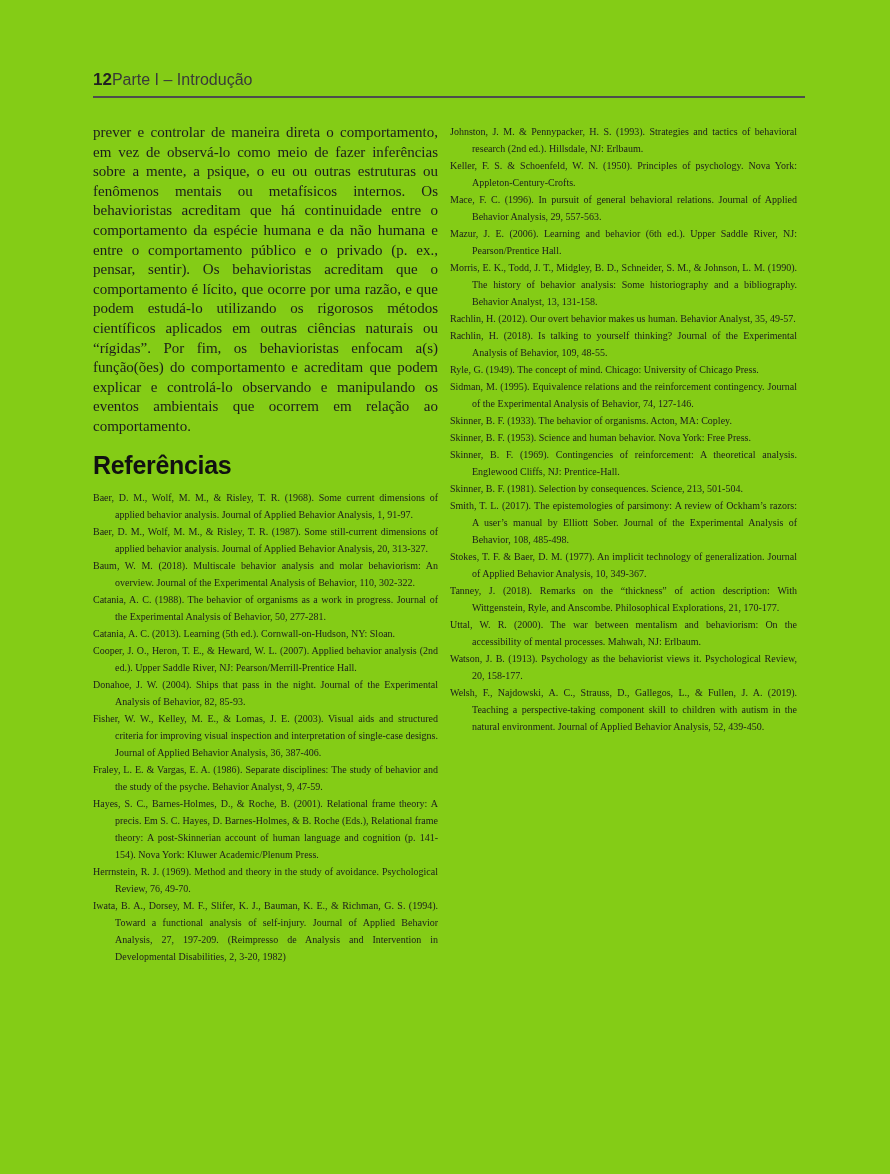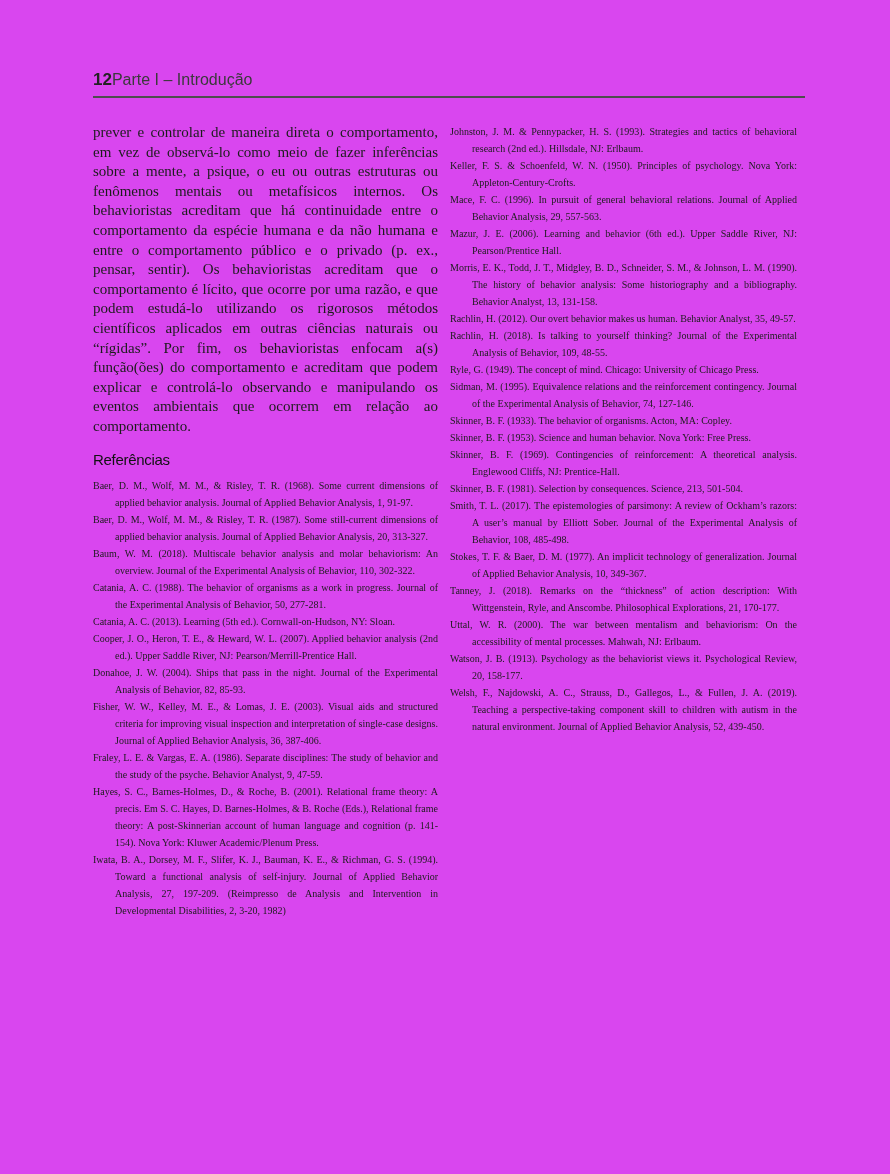--- a/index.html
+++ b/index.html
@@ -4,21 +4,21 @@
 <style>
   html, body {
     margin: 0;
     padding: 0;
     background: #ffffff;
   }
   .page {
     position: relative;
     width: 890px;
     height: 1174px;
-    background: #d946ef;
+    background: #84cc16;
     overflow: hidden;
     box-sizing: border-box;
     padding: 70px 85px 0 93px;
     color: #1f1f1f;
   }
   .page-header {
     display: flex;
     align-items: baseline;
   }
   .page-num {
@@ -53,22 +53,22 @@
     margin: 0;
     font-family: "Liberation Serif", "DejaVu Serif", serif;
     font-size: 15px;
     line-height: 19.6px;
     text-align: justify;
     color: #1c1c1c;
   }
   .ref-heading {
     margin: 14px 0 9px 0;
     font-family: "Liberation Sans", sans-serif;
-    font-weight: normal;
-    font-size: 15px;
+    font-weight: bold;
+    font-size: 25px;
     letter-spacing: -0.3px;
     color: #111111;
   }
   .ref-list { }
   .ref-entry {
     font-family: "Liberation Serif", "DejaVu Serif", serif;
     font-size: 10px;
     line-height: 17px;
     text-align: justify;
     color: #1c1c1c;
@@ -99,20 +99,21 @@
           <div class="ref-entry">Baer, D. M., Wolf, M. M., &amp; Risley, T. R. (1968). Some current dimensions of applied behavior analysis. Journal of Applied Behavior Analysis, 1, 91-97.</div>
           <div class="ref-entry">Baer, D. M., Wolf, M. M., &amp; Risley, T. R. (1987). Some still-current dimensions of applied behavior analysis. Journal of Applied Behavior Analysis, 20, 313-327.</div>
           <div class="ref-entry">Baum, W. M. (2018). Multiscale behavior analysis and molar behaviorism: An overview. Journal of the Experimental Analysis of Behavior, 110, 302-322.</div>
           <div class="ref-entry">Catania, A. C. (1988). The behavior of organisms as a work in progress. Journal of the Experimental Analysis of Behavior, 50, 277-281.</div>
           <div class="ref-entry">Catania, A. C. (2013). Learning (5th ed.). Cornwall-on-Hudson, NY: Sloan.</div>
           <div class="ref-entry">Cooper, J. O., Heron, T. E., &amp; Heward, W. L. (2007). Applied behavior analysis (2nd ed.). Upper Saddle River, NJ: Pearson/Merrill-Prentice Hall.</div>
           <div class="ref-entry">Donahoe, J. W. (2004). Ships that pass in the night. Journal of the Experimental Analysis of Behavior, 82, 85-93.</div>
           <div class="ref-entry">Fisher, W. W., Kelley, M. E., &amp; Lomas, J. E. (2003). Visual aids and structured criteria for improving visual inspection and interpretation of single-case designs. Journal of Applied Behavior Analysis, 36, 387-406.</div>
           <div class="ref-entry">Fraley, L. E. &amp; Vargas, E. A. (1986). Separate disciplines: The study of behavior and the study of the psyche. Behavior Analyst, 9, 47-59.</div>
           <div class="ref-entry">Hayes, S. C., Barnes-Holmes, D., &amp; Roche, B. (2001). Relational frame theory: A precis. Em S. C. Hayes, D. Barnes-Holmes, &amp; B. Roche (Eds.), Relational frame theory: A post-Skinnerian account of human language and cognition (p. 141-154). Nova York: Kluwer Academic/Plenum Press.</div>
+          <div class="ref-entry">Herrnstein, R. J. (1969). Method and theory in the study of avoidance. Psychological Review, 76, 49-70.</div>
           <div class="ref-entry">Iwata, B. A., Dorsey, M. F., Slifer, K. J., Bauman, K. E., &amp; Richman, G. S. (1994). Toward a functional analysis of self-injury. Journal of Applied Behavior Analysis, 27, 197-209. (Reimpresso de Analysis and Intervention in Developmental Disabilities, 2, 3-20, 1982)</div>
         </div>
     </div>
 
     <div class="col col-right">
       <div class="ref-list">
           <div class="ref-entry">Johnston, J. M. &amp; Pennypacker, H. S. (1993). Strategies and tactics of behavioral research (2nd ed.). Hillsdale, NJ: Erlbaum.</div>
           <div class="ref-entry">Keller, F. S. &amp; Schoenfeld, W. N. (1950). Principles of psychology. Nova York: Appleton-Century-Crofts.</div>
           <div class="ref-entry">Mace, F. C. (1996). In pursuit of general behavioral relations. Journal of Applied Behavior Analysis, 29, 557-563.</div>
           <div class="ref-entry">Mazur, J. E. (2006). Learning and behavior (6th ed.). Upper Saddle River, NJ: Pearson/Prentice Hall.</div>

